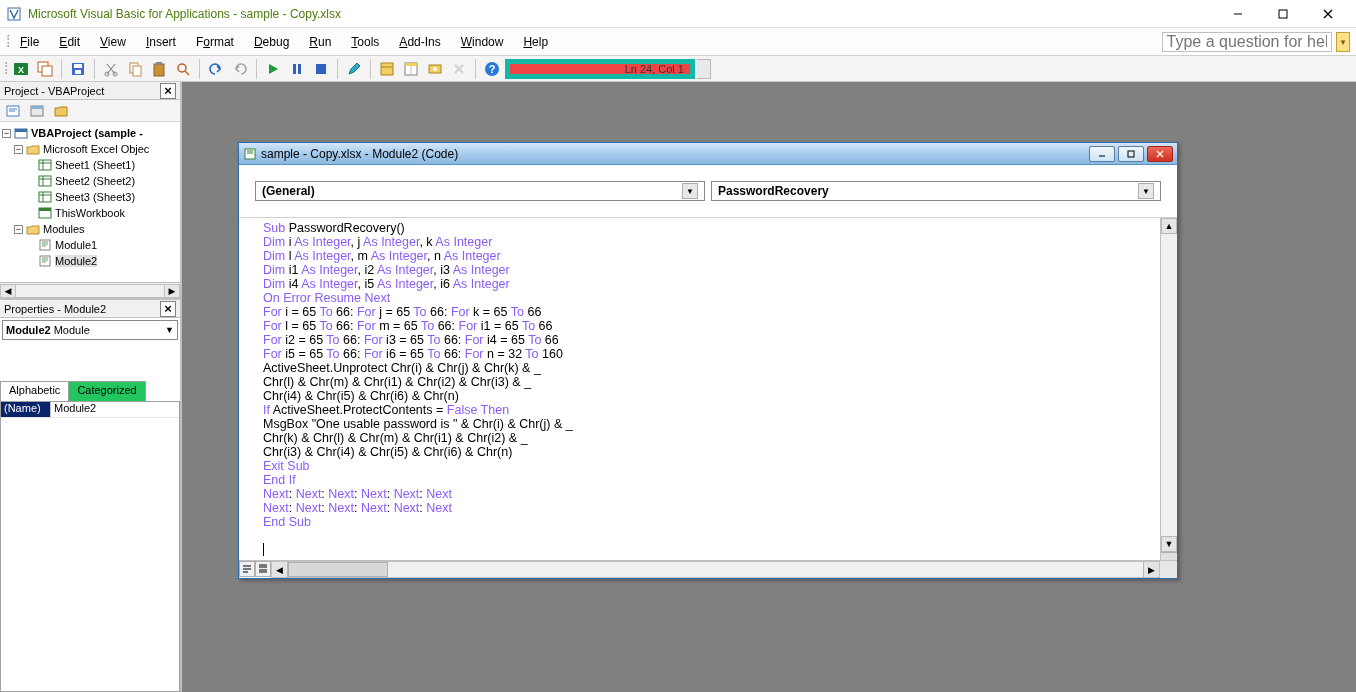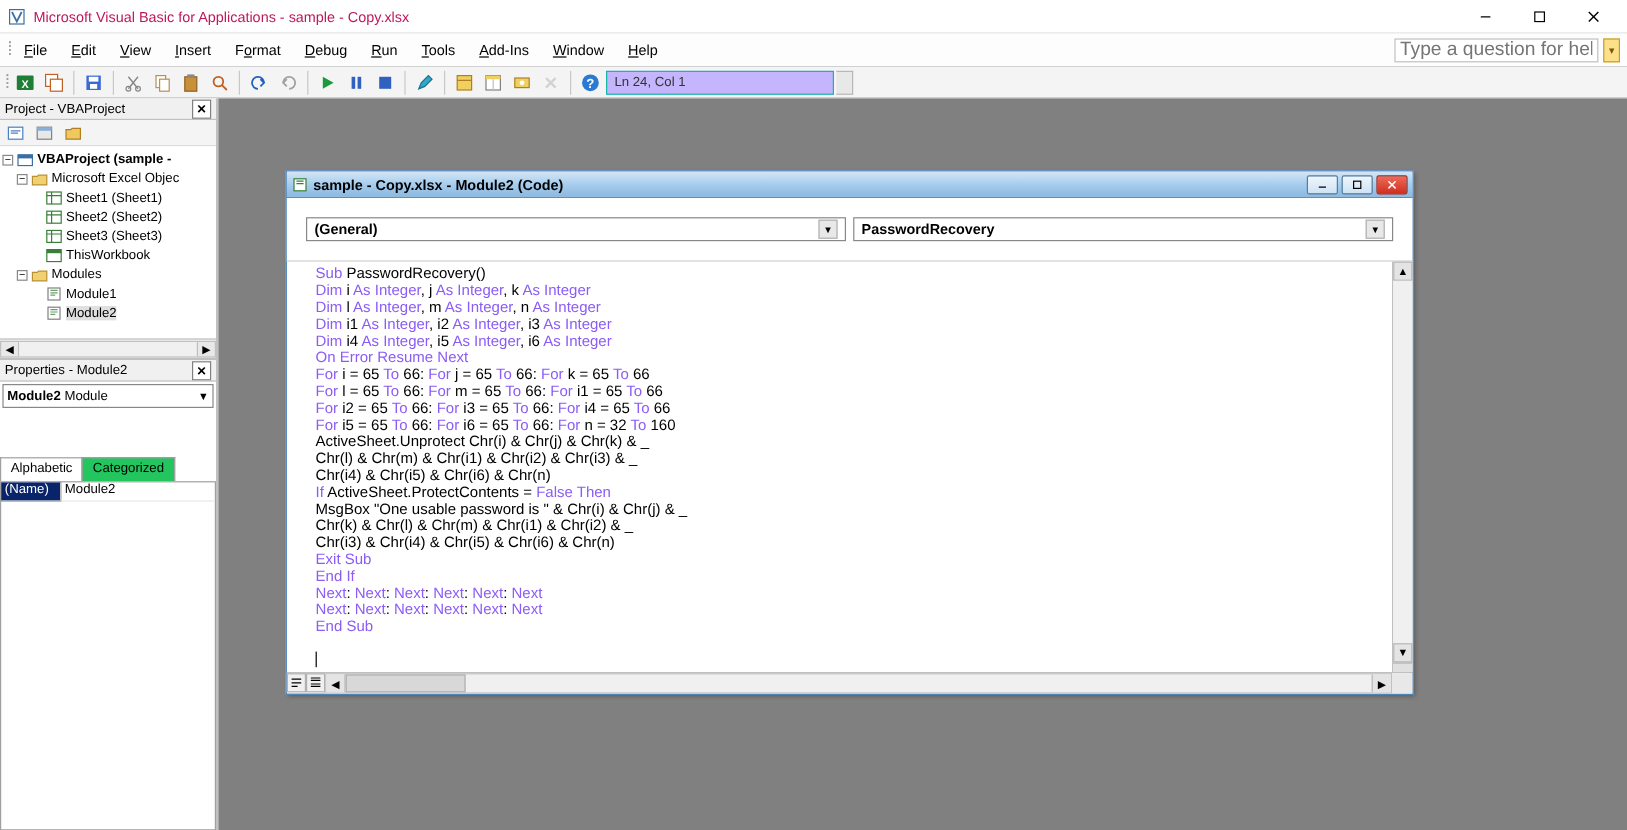--- a/index.html
+++ b/index.html
@@ -1,38 +1,38 @@
 <!DOCTYPE html>
 <html><head>
 <meta charset="utf-8">
 <style>
 * { box-sizing: border-box; margin: 0; padding: 0; font-family: "Segoe UI", Tahoma, sans-serif; }
 html, body { width: 1356px; height: 692px; overflow: hidden; background: #fff; }
 
 
 .titlebar { height: 28px; background: #fff; border-bottom: 1px solid #e0e0e0; display: flex; align-items: center; padding: 0 6px; }
 .titlebar .icon { width: 16px; height: 16px; margin-right: 6px; display: inline-flex; align-items: center; justify-content: center; }
-.titlebar .title { font-size: 12px; color: #be185d; flex: 1; }
+.titlebar .title { font-size: 12px; color: #4d7c0f; flex: 1; }
 .winbtns { display: flex; }
 .winbtns div { width: 45px; height: 28px; display: flex; align-items: center; justify-content: center; font-size: 12px; }
 
 
 .menubar { height: 28px; background: #fdfdfd; display: flex; align-items: center; padding: 0 6px; border-bottom: 1px solid #d0d0d0; }
 .menubar .mitem { font-size: 12px; color: #000; padding: 2px 10px; cursor: default; }
 .menubar .mitem u { text-decoration: underline; }
 .helpbox { margin-left: auto; }
 .helpbox input { width: 170px; height: 20px; font-size: 16px; border: 1px solid #c0c0c0; padding: 0 4px; color: #888; }
 .helpbox .dd { display:inline-block; width:14px; height:20px; background:#fce08a; border:1px solid #c0a030; vertical-align:top; text-align:center; font-size:9px; line-height:18px; color:#7a5a00;}
 
 
 .toolbar { height: 26px; background: #f4f4f4; border-bottom: 1px solid #c8c8c8; display: flex; align-items: center; padding: 0 4px; gap: 2px; }
 .tbtn { width: 22px; height: 22px; display: flex; align-items: center; justify-content: center; border-radius: 2px; }
 .tbicon { width: 16px; height: 16px; }
 .tsep { width: 1px; height: 20px; background: #c8c8c8; margin: 0 3px; }
-.linecol { height: 20px; border: 1px solid #14b8a6; background: #c4b5fd; width: 190px; font-size: 11px; padding: 2px 6px; color: #333; display:flex; align-items:center;}
+.linecol { height: 20px; border: 5px solid #14b8a6; background: #ef4444; width: 190px; font-size: 11px; padding: 2px 6px; color: #333; display:flex; align-items:center;justify-content:flex-end;}
 .linecol-end { width: 14px; height: 20px; background: #e8e8e8; border: 1px solid #b8b8b8; border-left: none;}
 
 
 .mainwrap { display: flex; height: calc(692px - 28px - 28px - 26px); }
 .leftcol { width: 182px; display: flex; flex-direction: column; border-right: 2px solid #c0c0c0; }
 .mdi { flex: 1; background: #808080; position: relative; }
 
 
 .panelhdr { height: 18px; background: #f0f0f0; border-bottom: 1px solid #c0c0c0; display: flex; align-items: center; padding: 0 4px; font-size: 11px; }
 .panelhdr .closex { margin-left:auto; width:16px; height:16px; display:flex; align-items:center; justify-content:center; font-weight:bold; font-size:13px; border:1px solid #808080; background:#fff;}
@@ -60,21 +60,21 @@
 .props .tabs .tab { padding: 2px 8px; border:1px solid #a0a0a0; border-bottom:none; background:#fff; margin-right:-1px;}
 .props .tabs .tab.inact { background:#22c55e; }
 .props .grid { flex:1; border:1px solid #a0a0a0; background:#fff; font-size:11px;}
 .props .prow { display:flex; height:16px;}
 .props .pname { width:50px; background:#0a246a; color:#fff; padding:0 3px; border-right:1px solid #c0c0c0; border-bottom:1px solid #e8e8e8;}
 .props .pval { flex:1; padding:0 3px; border-bottom:1px solid #e8e8e8;}
 
 
 .codewin { position:absolute; left:56px; top:60px; width:940px; background:#fff; border:1px solid #2a6fb0; box-shadow: 2px 2px 4px rgba(0,0,0,0.3);}
 .cw-title { height:22px; background: linear-gradient(#d4e6f6 0%, #a7cdee 50%, #8ab9e0 100%); display:flex; align-items:center; padding: 0 4px; font-size:12px; border-bottom:1px solid #5a8fc0;}
-.cw-title .t { flex:1; color:#000;font-weight:bold;}
+.cw-title .t { flex:1; color:#000;}
 .cw-btns { display:flex; gap:3px;}
 .cw-btns .b { width:26px; height:16px; border:1px solid #5a7ca0; border-radius:2px; display:flex; align-items:center; justify-content:center; font-size:10px; background: linear-gradient(#f0f6fb,#cde3f4);}
 .cw-btns .b.close { background: linear-gradient(#ef6a5a,#d03020); color:#fff; border-color:#a02818;}
 .cw-combos { display:flex; padding:16px; gap:6px; background:#fff; border-bottom:1px solid #d0d0d0;}
 .cw-combos .c { flex:1; height:20px; border:1px solid #888; background:#fff; display:flex; align-items:center; padding:0 6px; font-family: "Courier New", monospace; font-size:12px; font-weight:bold;}
 .cw-combos .c .dd { margin-left:auto; width:16px; height:16px; background:#e8e8e8; border:1px solid #b0b0b0; display:flex; align-items:center; justify-content:center; font-size:8px;}
 .cw-body { display:flex; }
 .cw-code { flex:1; height: 342px; overflow:hidden; font-family: Consolas, "Courier New", monospace; font-size:12.5px; line-height:13px; padding: 4px 0 4px 24px; white-space:pre; color:#000; position:relative;}
 .cw-code .kw { color:#8b5cf6;}
 .cw-vscroll { width:17px; background:#f0f0f0; border-left:1px solid #c0c0c0; display:flex; flex-direction:column;}

